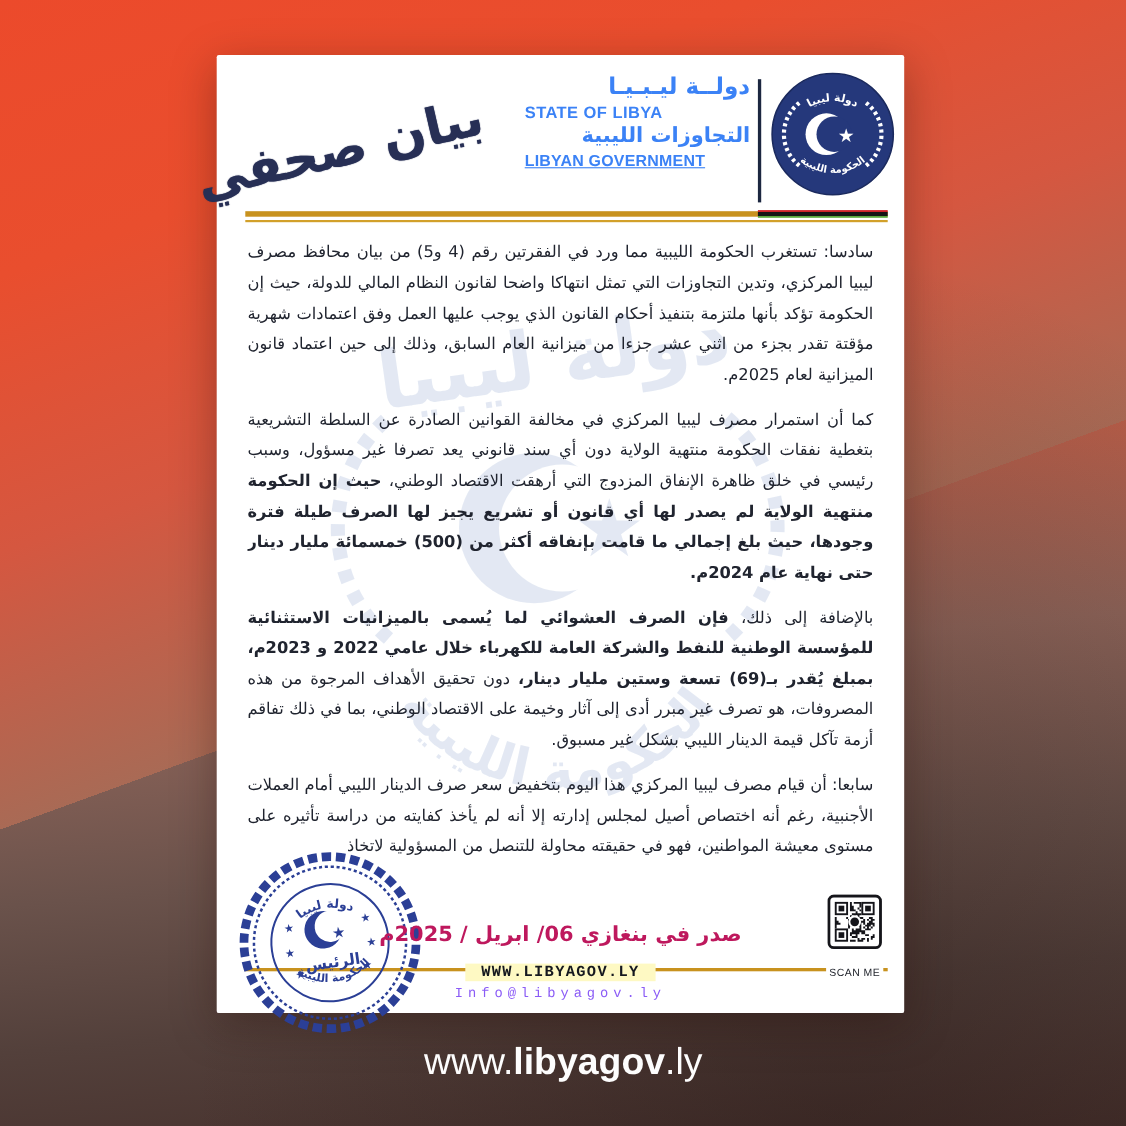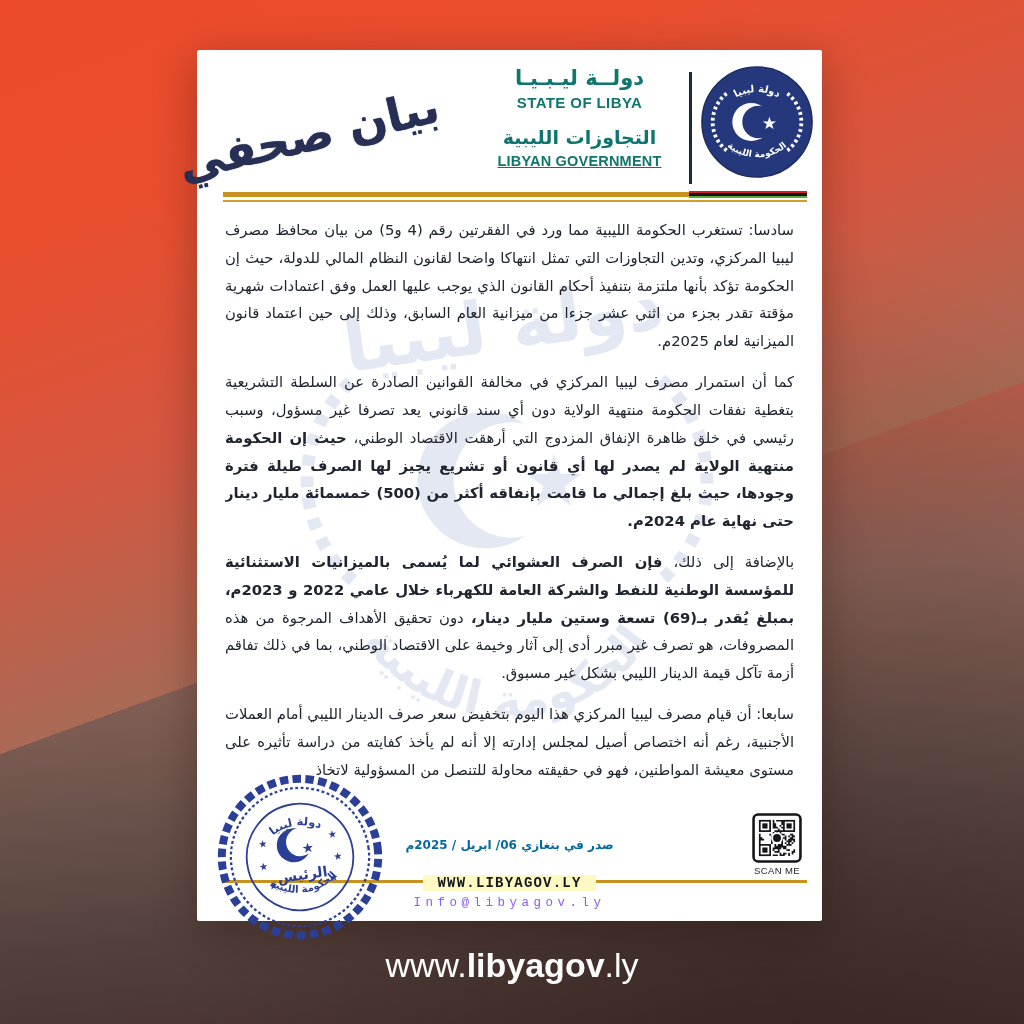--- a/index.html
+++ b/index.html
@@ -17,23 +17,23 @@
     box-shadow:0 10px 40px rgba(40,15,8,.35);
   }
   
   .calligraphy{
     position:absolute;left:34px;top:52px;width:210px;
     font-size:46px;font-weight:bold;color:#272f55;
     transform:rotate(-13deg);white-space:nowrap;
     font-family:"DejaVu Serif","DejaVu Sans",serif;
     text-shadow:0 0 1px #272f55;
   }
-  .org-block{position:absolute;left:280px;top:18px;width:205px;text-align:center;color:#0f766e;line-height:1;}
+  .org-block{position:absolute;left:280px;top:18px;width:205px;color:#3b82f6;line-height:1;}
   .org-block .ar1{font-size:21px;font-weight:bold;margin-bottom:6px;}
-  .org-block .en1{font-size:15px;font-weight:bold;letter-spacing:.4px;margin-bottom:18px;font-family:"Liberation Sans",sans-serif;}
+  .org-block .en1{font-size:15px;font-weight:bold;letter-spacing:.4px;margin-bottom:4px;font-family:"Liberation Sans",sans-serif;}
   .org-block .ar2{font-size:19px;font-weight:bold;margin-bottom:7px;}
   .org-block .en2{font-size:14.5px;font-weight:bold;letter-spacing:.2px;font-family:"Liberation Sans",sans-serif;text-decoration:underline;}
   .org-divider{position:absolute;left:492px;top:22px;width:3px;height:112px;background:#1c2740;}
   .emblem{position:absolute;left:503px;top:15px;width:114px;height:114px;}
   
   .divider{position:absolute;left:26px;top:142px;width:584px;}
   .div-main{height:5px;background:#c8921e;position:relative;}
   .div-flag{position:absolute;right:0;top:-1px;width:118px;height:7px;
     background:linear-gradient(180deg,#cc2127 0 26%,#141414 26% 74%,#59a83c 74% 100%);}
   .div-thin{margin-top:3px;height:2px;background:#d2a02a;}
@@ -43,27 +43,27 @@
   .content{
     position:absolute;left:28px;right:28px;top:166px;height:582px;overflow:hidden;
     direction:rtl;text-align:justify;font-size:14.8px;line-height:1.88;color:#20242f;z-index:1;
   }
   .content p{margin:0 0 13px 0;}
   .content .b{font-weight:bold;}
   
   .footer-line{position:absolute;left:26px;width:584px;top:830px;height:2.5px;background:#c8921e;z-index:1;}
   .stamp{position:absolute;left:18px;top:722px;width:170px;height:170px;z-index:2;transform:rotate(-8deg);}
   .footer-center{position:absolute;left:140px;width:345px;text-align:center;z-index:2;}
-  .issued{top:788px;direction:rtl;font-size:12px;font-weight:bold;color:#0369a1;}
+  .issued{top:788px;direction:rtl;font-size:19px;font-weight:bold;color:#be185d;}
   .website{top:822px;}
   .website span{background:#fef9c3;padding:0 14px;font-size:14px;font-weight:bold;letter-spacing:1.2px;color:#15181f;font-family:Liberation Mono, monospace;}
   .email{top:846px;font-size:12.5px;letter-spacing:4.5px;color:#8b5cf6;font-family:"Liberation Mono","DejaVu Sans Mono",monospace;}
   .qr-block{position:absolute;left:554px;top:763px;width:52px;text-align:center;z-index:2;background:#fff;}
   .qr-block svg{width:50px;height:50px;display:block;margin:0 auto;}
-  .qr-label{font-size:9.5px;color:#23262e;letter-spacing:.4px;margin-top:2px;font-family:"Liberation Sans",sans-serif;}
+  .qr-label{font-size:9.5px;color:#23262e;letter-spacing:.4px;margin-top:16px;font-family:"Liberation Sans",sans-serif;}
   
   .almenassa{position:absolute;left:0;right:0;top:946px;text-align:center;color:#fdfdfd;
     font-size:34px;font-family:"Liberation Sans",sans-serif;z-index:3;}
   .almenassa .bold{font-weight:bold;}
 </style>
 </head>
 <body>
 
 <div class="page">
 

